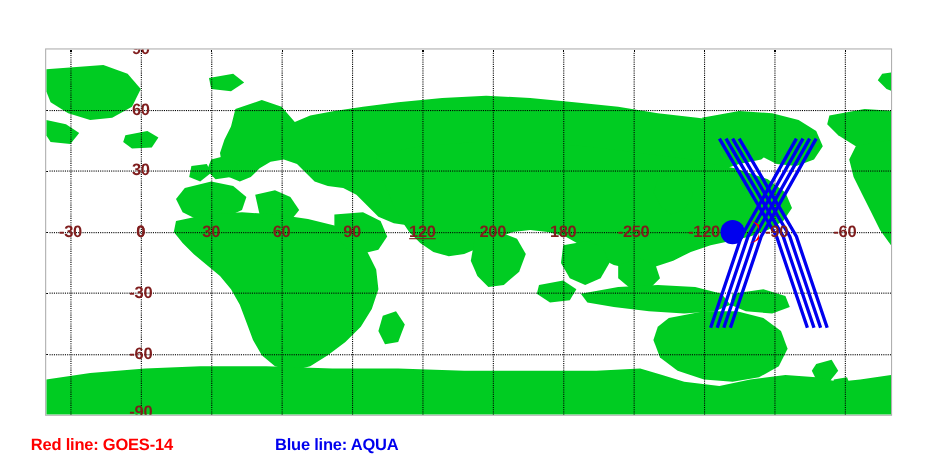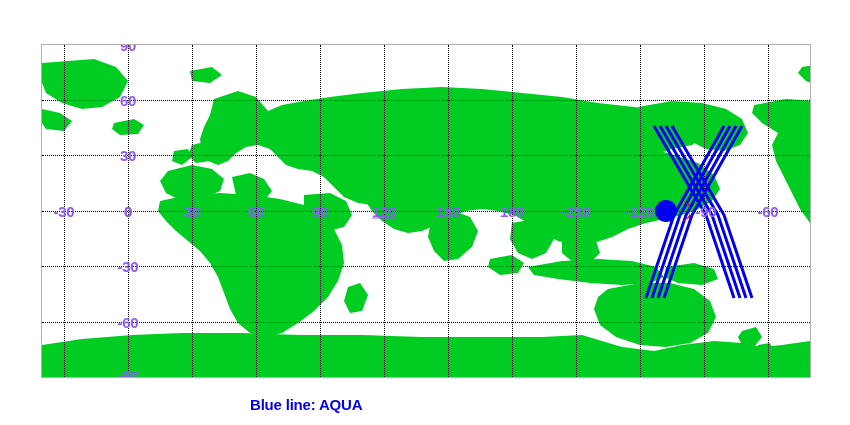--- a/index.html
+++ b/index.html
@@ -15,21 +15,21 @@
   #map-inner{position:absolute;left:0;top:0;width:768px;height:332px;}
   #map-svg{position:absolute;left:0;top:0;width:768px;height:332px;display:block;}
 
   
   .grid-v,.grid-h{position:absolute;}
   .grid-v{top:0;width:0;height:332px;border-left:1px dotted #000;}
   .grid-h{left:0;height:0;width:768px;border-top:1px dotted #000;}
 
   
   .lon-label,.lat-label{
-    position:absolute;color:#8b5cf6;font-weight:bold;font-size:15px;
+    position:absolute;color:#7f1d1d;font-weight:bold;font-size:15px;
     font-family:"Liberation Sans",sans-serif;white-space:nowrap;
     transform:translate(-50%,-50%);letter-spacing:-0.3px;
   }
 
   
   #orbit-svg{position:absolute;left:0;top:0;width:768px;height:332px;}
 
   
   #aqua-marker{
     position:absolute;width:22px;height:22px;border-radius:50%;
@@ -188,21 +188,21 @@
           <path d="M682,81 L632,170 L604,253"></path>
         </g>
       </svg>
 
       <div class="lon-label" style="left:22px;top:166px;">-30</div>
       <div class="lon-label" style="left:86px;top:166px;">0</div>
       <div class="lon-label" style="left:150px;top:166px;">30</div>
       <div class="lon-label" style="left:214px;top:166px;">60</div>
       <div class="lon-label" style="left:278px;top:166px;">90</div>
       <div class="lon-label" style="left:342px;top:166px;text-decoration:underline;">120</div>
-      <div class="lon-label" style="left:406px;top:166px;">150</div>
+      <div class="lon-label" style="left:406px;top:166px;">200</div>
       <div class="lon-label" style="left:470px;top:166px;">180</div>
       <div class="lon-label" style="left:534px;top:166px;">-250</div>
       <div class="lon-label" style="left:598px;top:166px;">-120</div>
       <div class="lon-label" style="left:664px;top:166px;">-90</div>
       <div class="lon-label" style="left:726px;top:166px;">-60</div>
 
       <div class="lat-label" style="left:86px;top:0px;">90</div>
       <div class="lat-label" style="left:86px;top:55px;">60</div>
       <div class="lat-label" style="left:86px;top:110px;">30</div>
       <div class="lat-label" style="left:86px;top:166px;">0</div>
@@ -213,16 +213,17 @@
       <div id="aqua-marker" style="left:624px;top:166px;"></div>
 
       <svg id="goes-marker" viewBox="0 0 20 20" style="left:638px;top:166px;">
         <path d="M10,0 A10,10 0 1,1 10,20 A13,10 0 1,0 10,0 Z" fill="#ff0000"></path>
       </svg>
 
     </div>
   </div>
 
   <div id="legend">
+    <span class="legend-item" id="legend-red">Red line: GOES-14</span>
     <span class="legend-item" id="legend-blue">Blue line: AQUA</span>
   </div>
 
 </div>
 
 </body></html>

